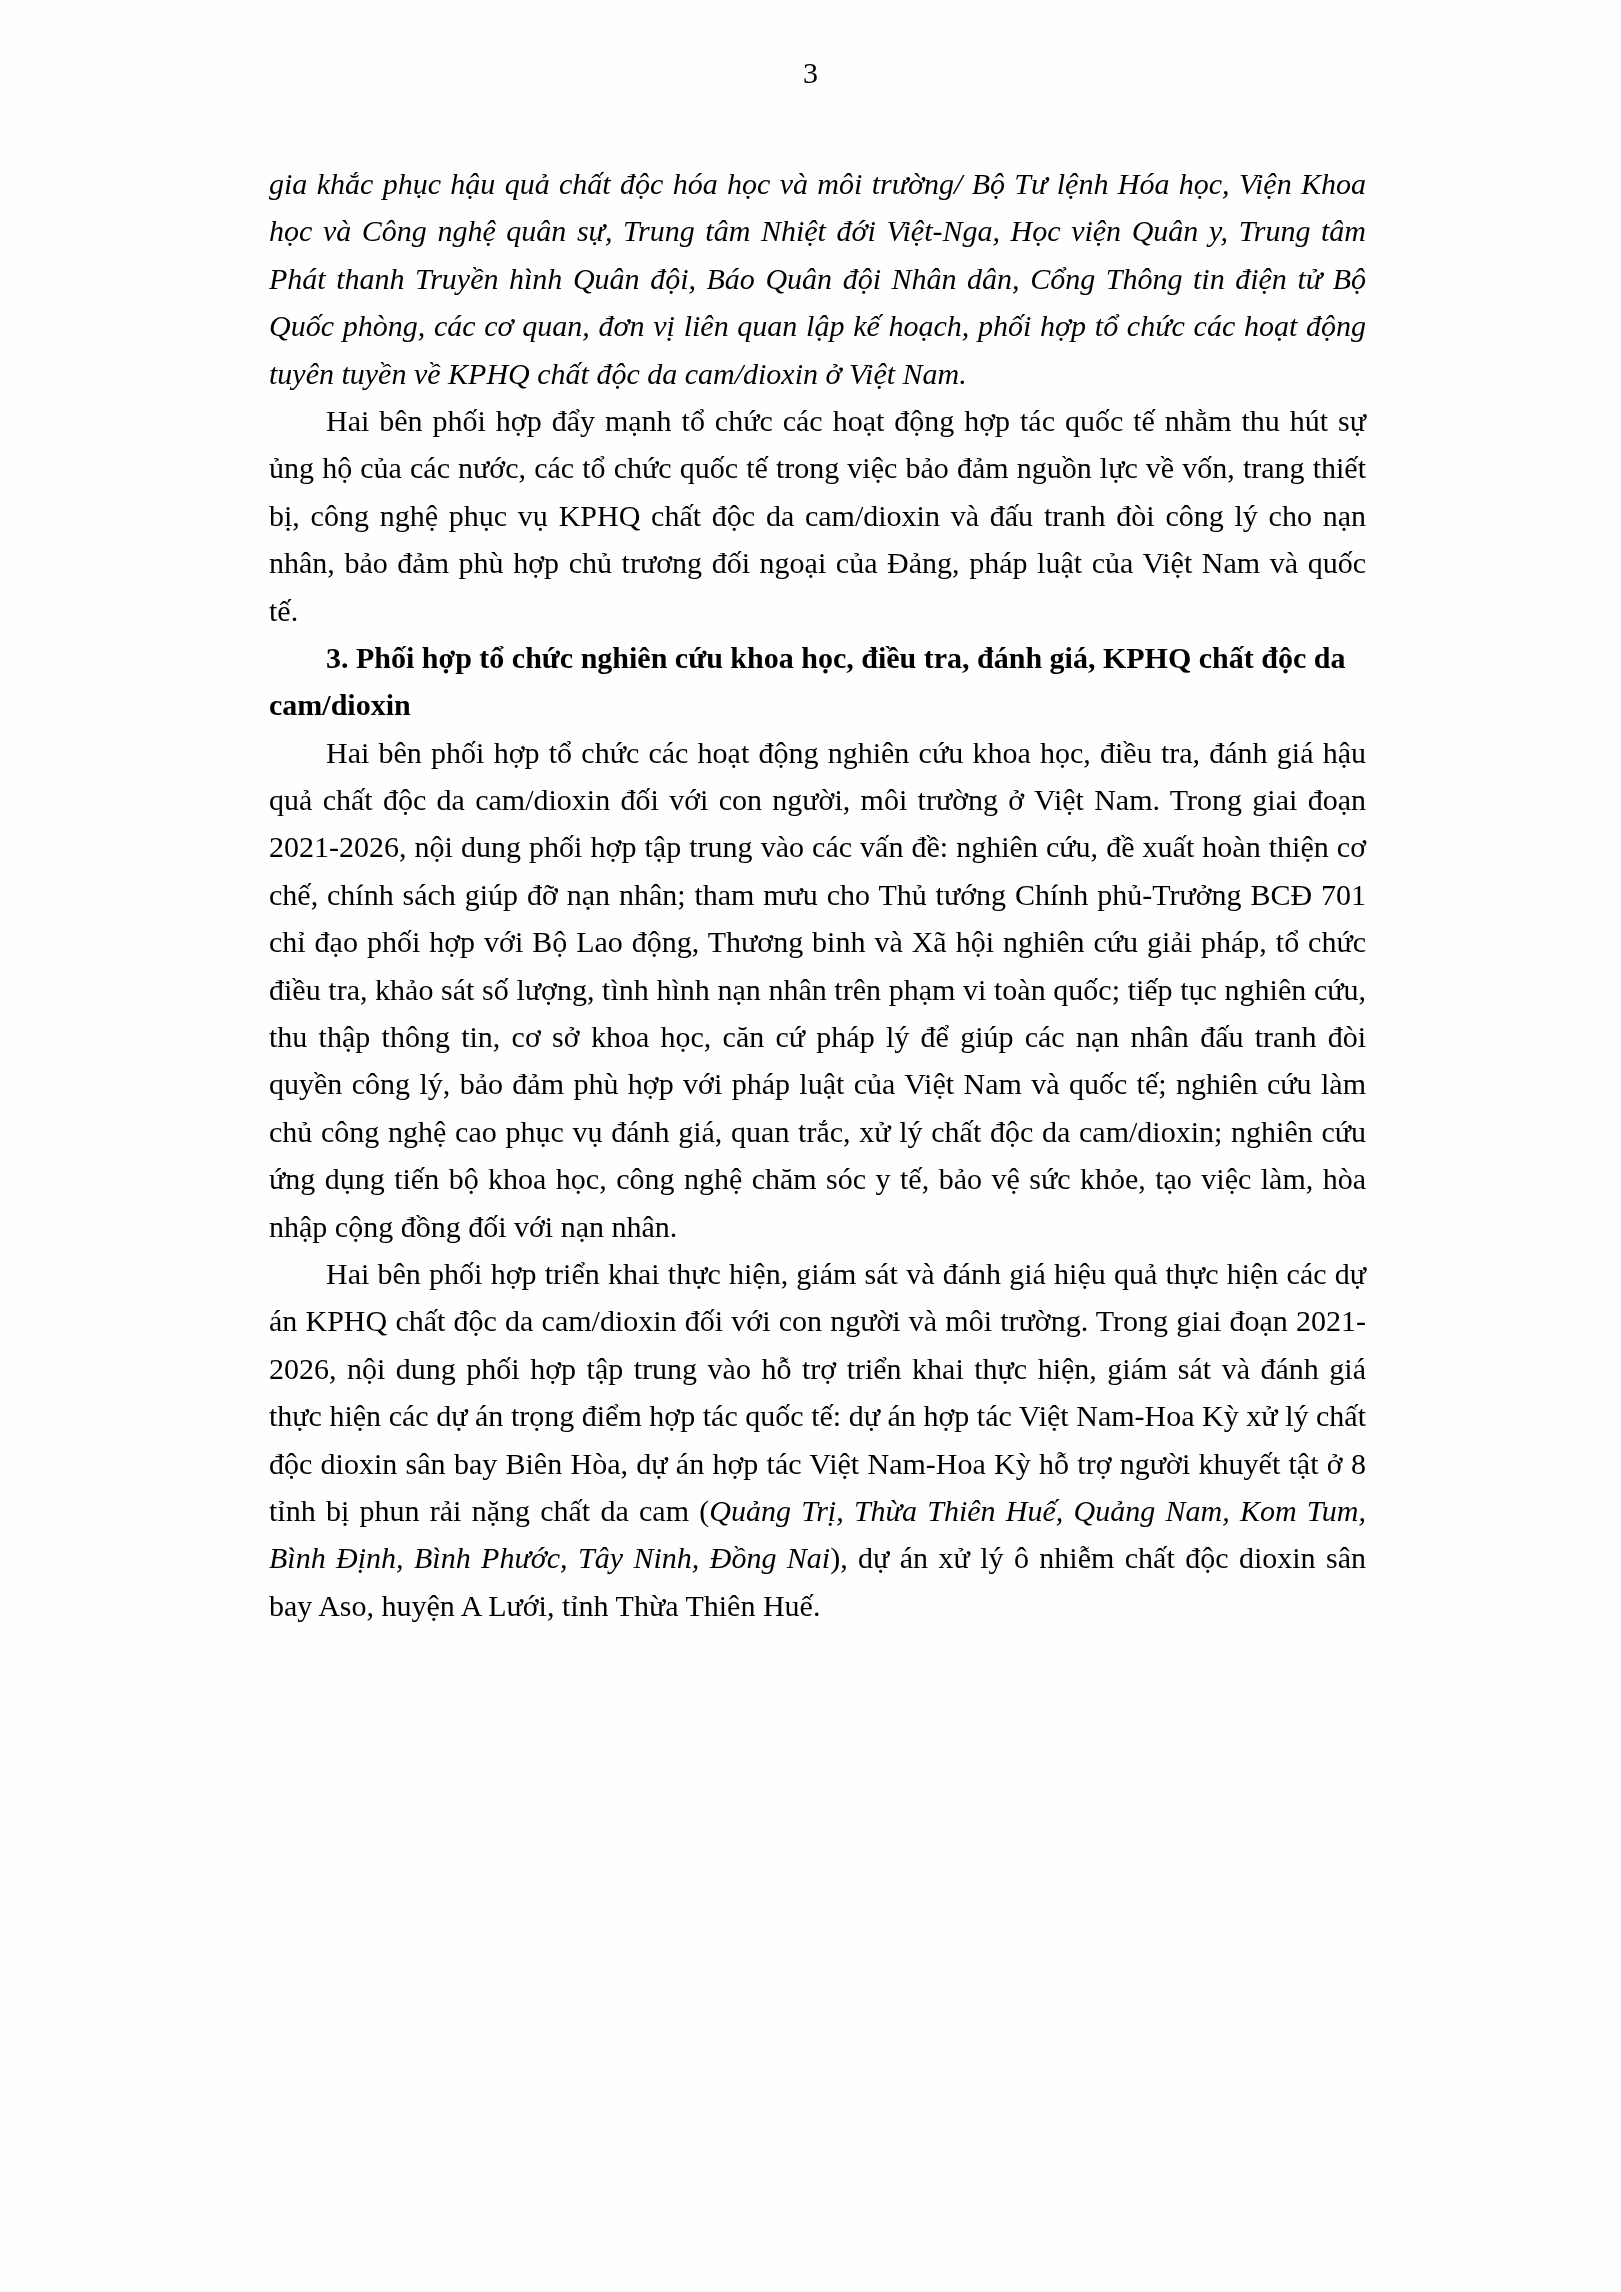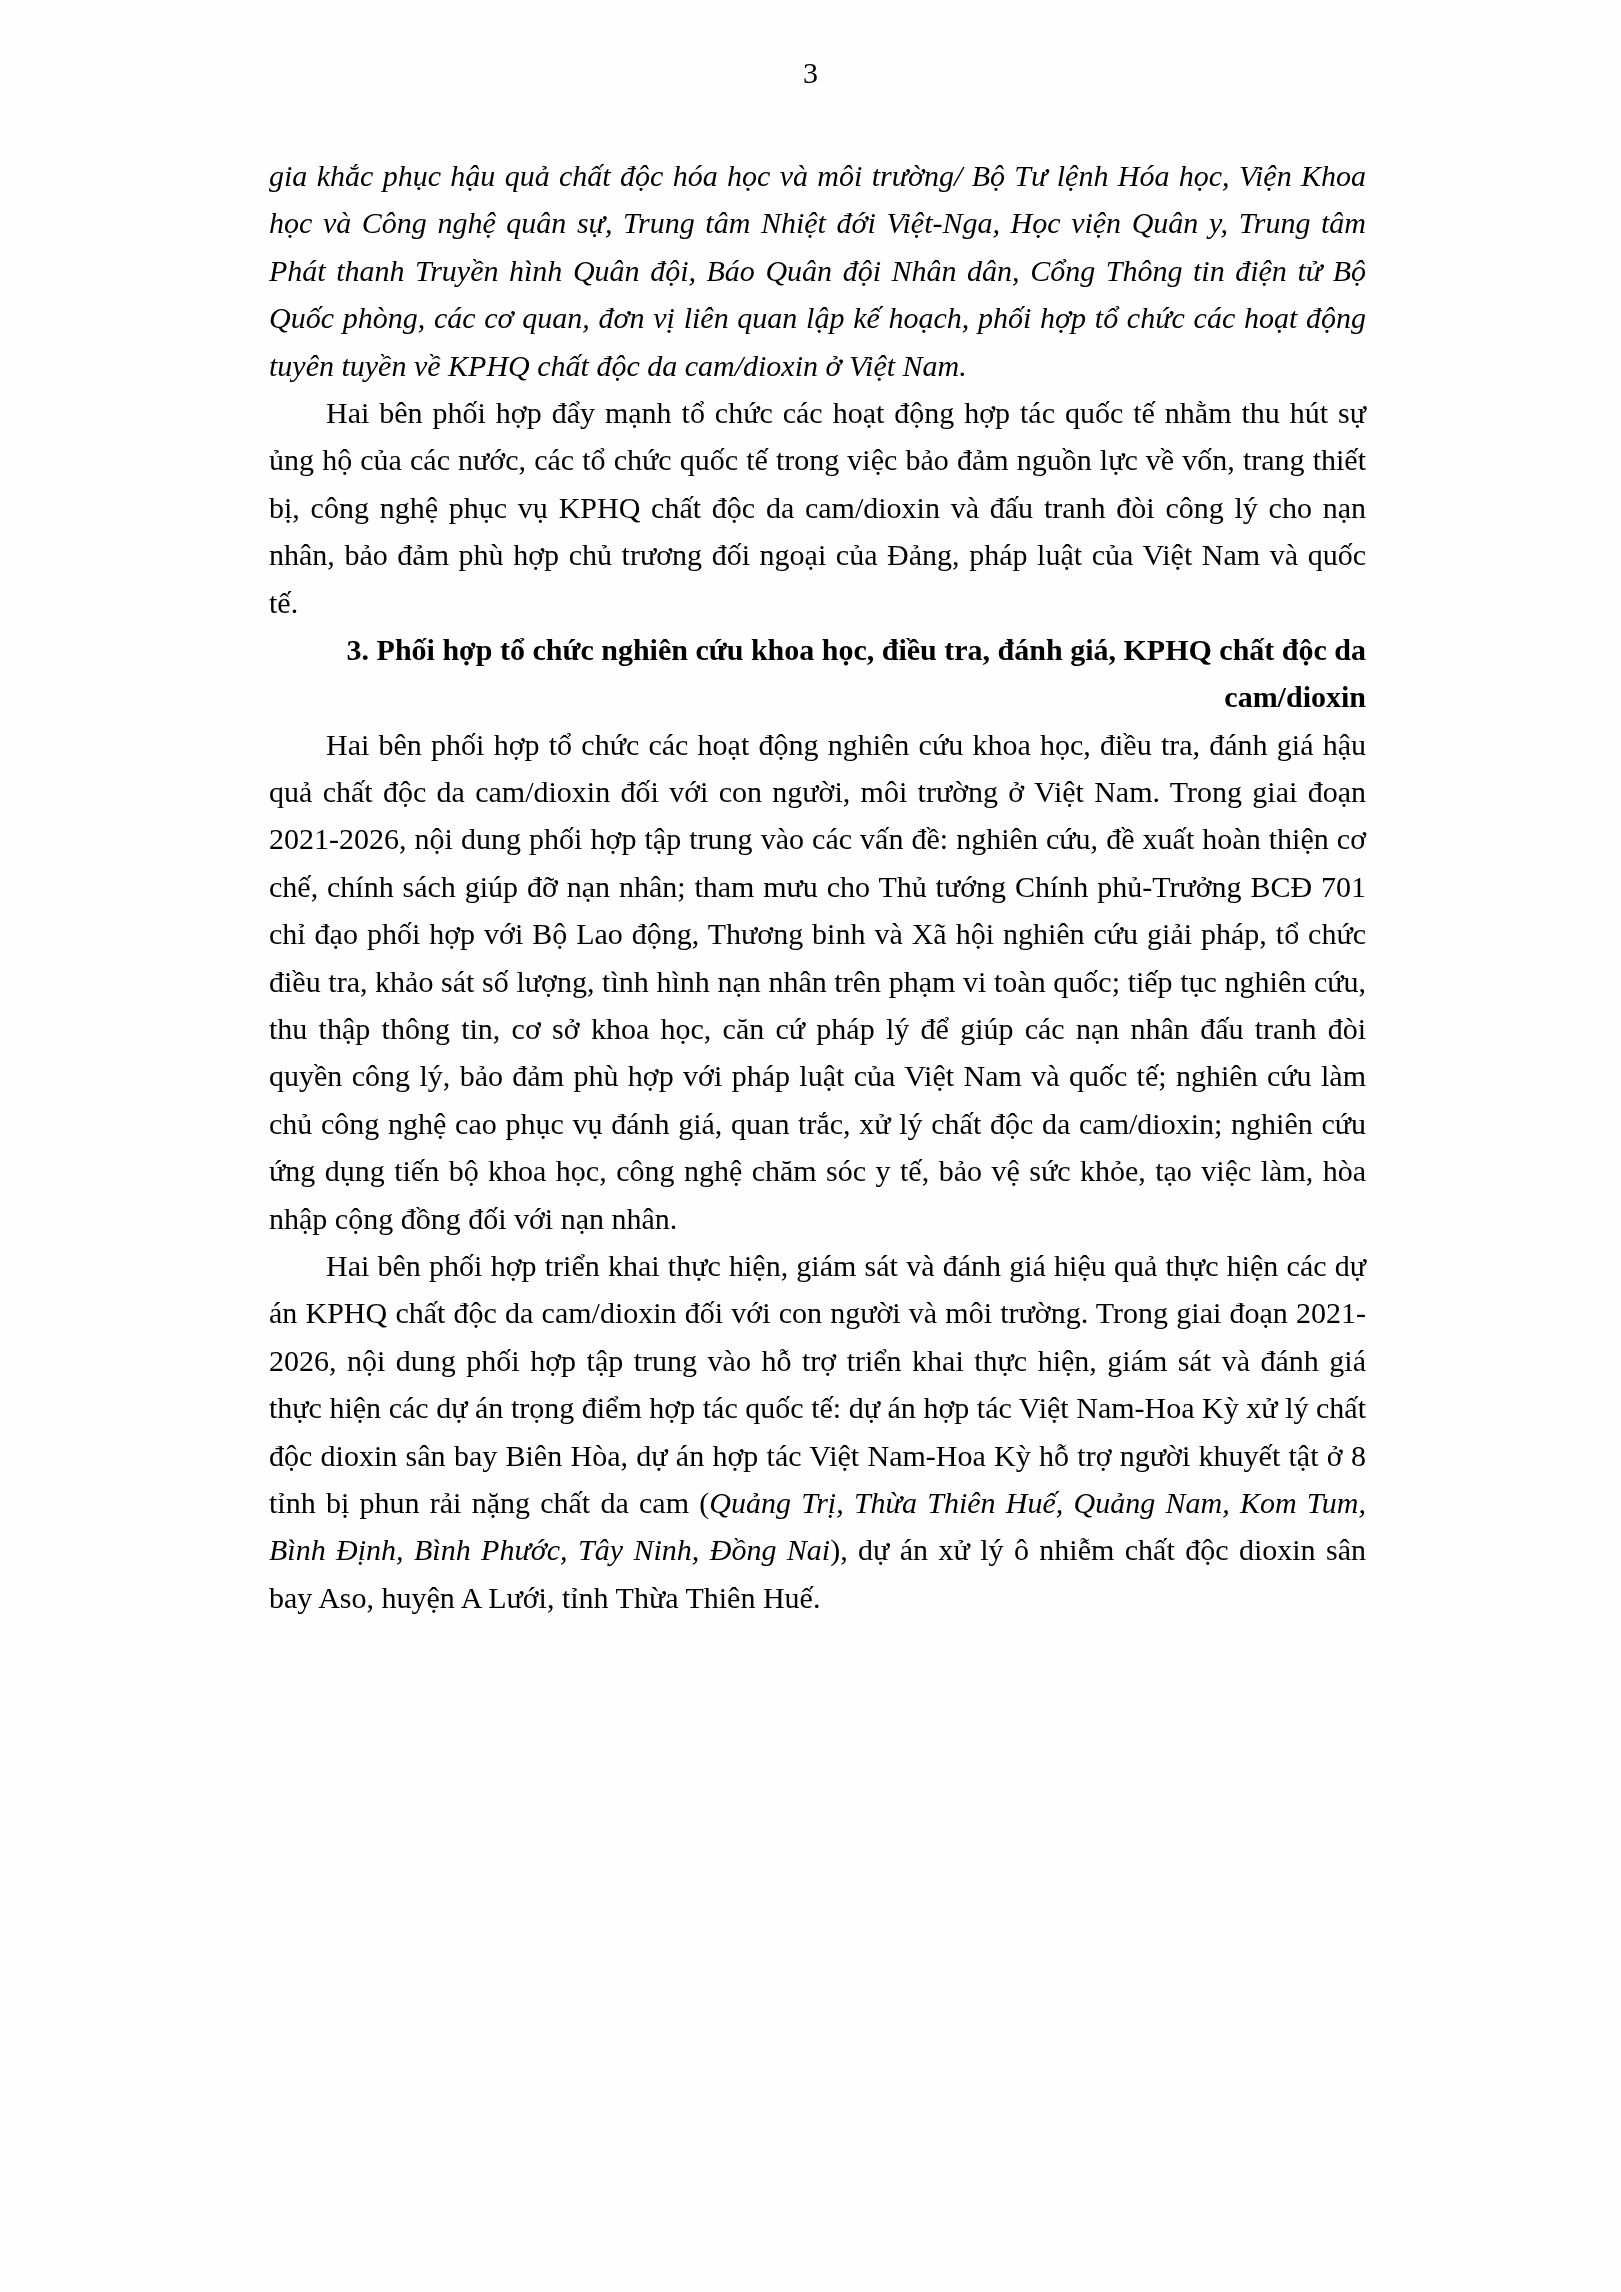--- a/index.html
+++ b/index.html
@@ -28,41 +28,41 @@
     top: 56px;
     left: 0;
     width: 1621px;
     text-align: center;
     font-size: 30px;
     font-family: "Liberation Serif", serif;
   }
   .content {
     position: absolute;
     left: 269px;
-    top: 152px;
+    top: 160px;
     width: 1097px;
   }
   p {
     margin: 0 0 0 0;
     font-size: 30px;
     line-height: 1.58;
     text-align: justify;
     text-justify: inter-word;
     font-family: "Liberation Serif", serif;
   }
   p.indent {
     text-indent: 57px;
   }
   p.italic {
     font-style: italic;
   }
   p.heading {
     font-weight: bold;
     text-indent: 57px;
-    text-align: right;
+    text-align: left;
   }
   .ital { font-style: italic; }
 </style>
 </head>
 <body>
 
 <div class="page">
 
   <div class="page-number">3</div>
 

